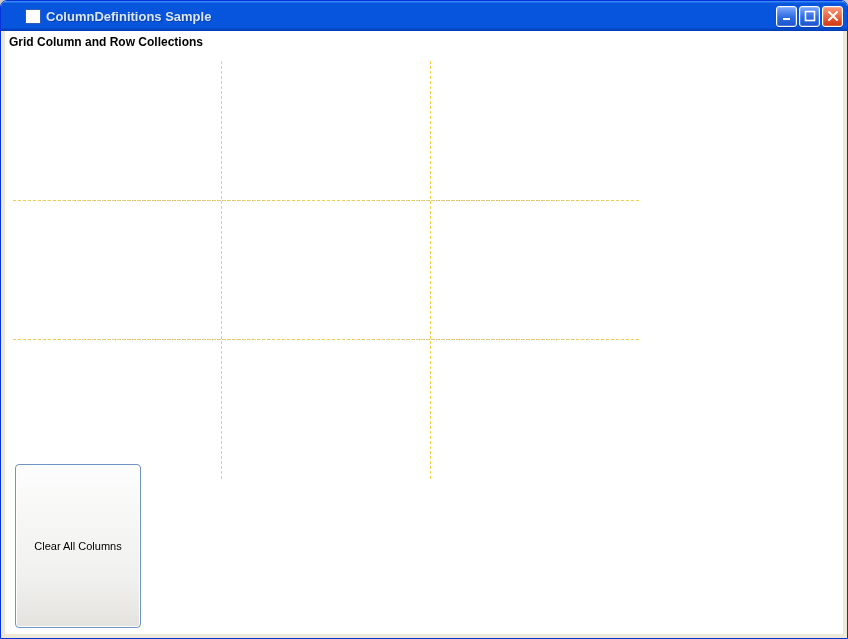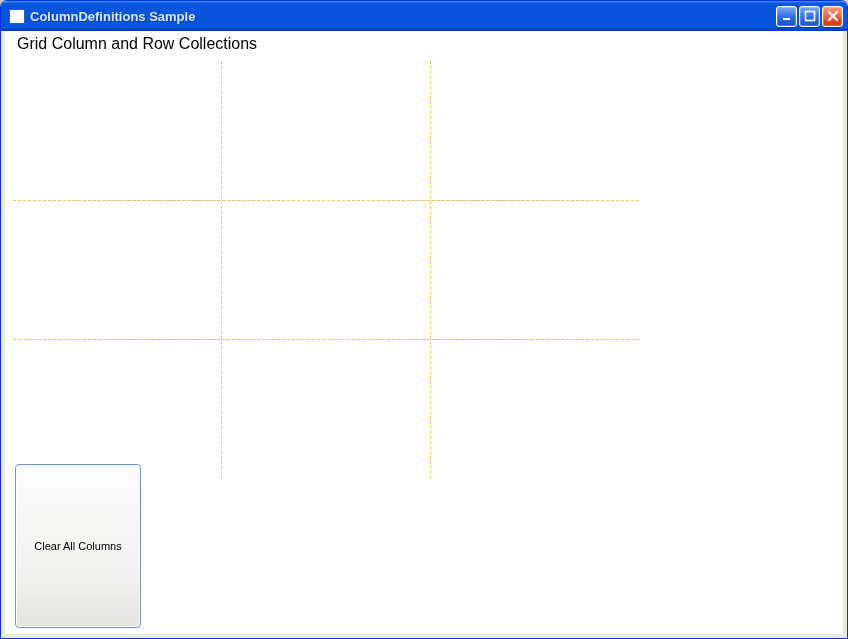--- a/index.html
+++ b/index.html
@@ -19,21 +19,21 @@
       overflow: hidden;
       display: flex;
       flex-direction: column;
     }
     .titlebar {
       height: 30px;
       background: linear-gradient(to bottom,
         #3d95ff 0%, #0855dd 8%, #0855dd 40%, #0855dd 88%, #0345c0 95%, #003bbd 100%);
       display: flex;
       align-items: center;
-      padding: 0 4px 0 8px;
+      padding: 0 4px 0 24px;
       color: #fff;
     }
     .titlebar-icon {
       width: 16px;
       height: 15px;
       background: #fff;
       border: 1px solid #2b5fb5;
       margin-right: 5px;
       flex: 0 0 auto;
     }
@@ -64,24 +64,24 @@
     .cap-btn svg { display:block; }
 
     .client {
       flex: 1 1 auto;
       margin: 0 4px 4px 4px;
       background: #fff;
       position: relative;
     }
 
     .heading {
-      font-size: 16px;
-      font-weight: normal;
+      font-size: 12px;
+      font-weight: bold;
       color: #000;
-      padding: 4px 0 0 12px;
+      padding: 4px 0 0 4px;
     }
 
     .grid-area {
       position: absolute;
       left: 8px;
       top: 30px;
       width: 626px;
       height: 418px;
     }
     .gridline {

